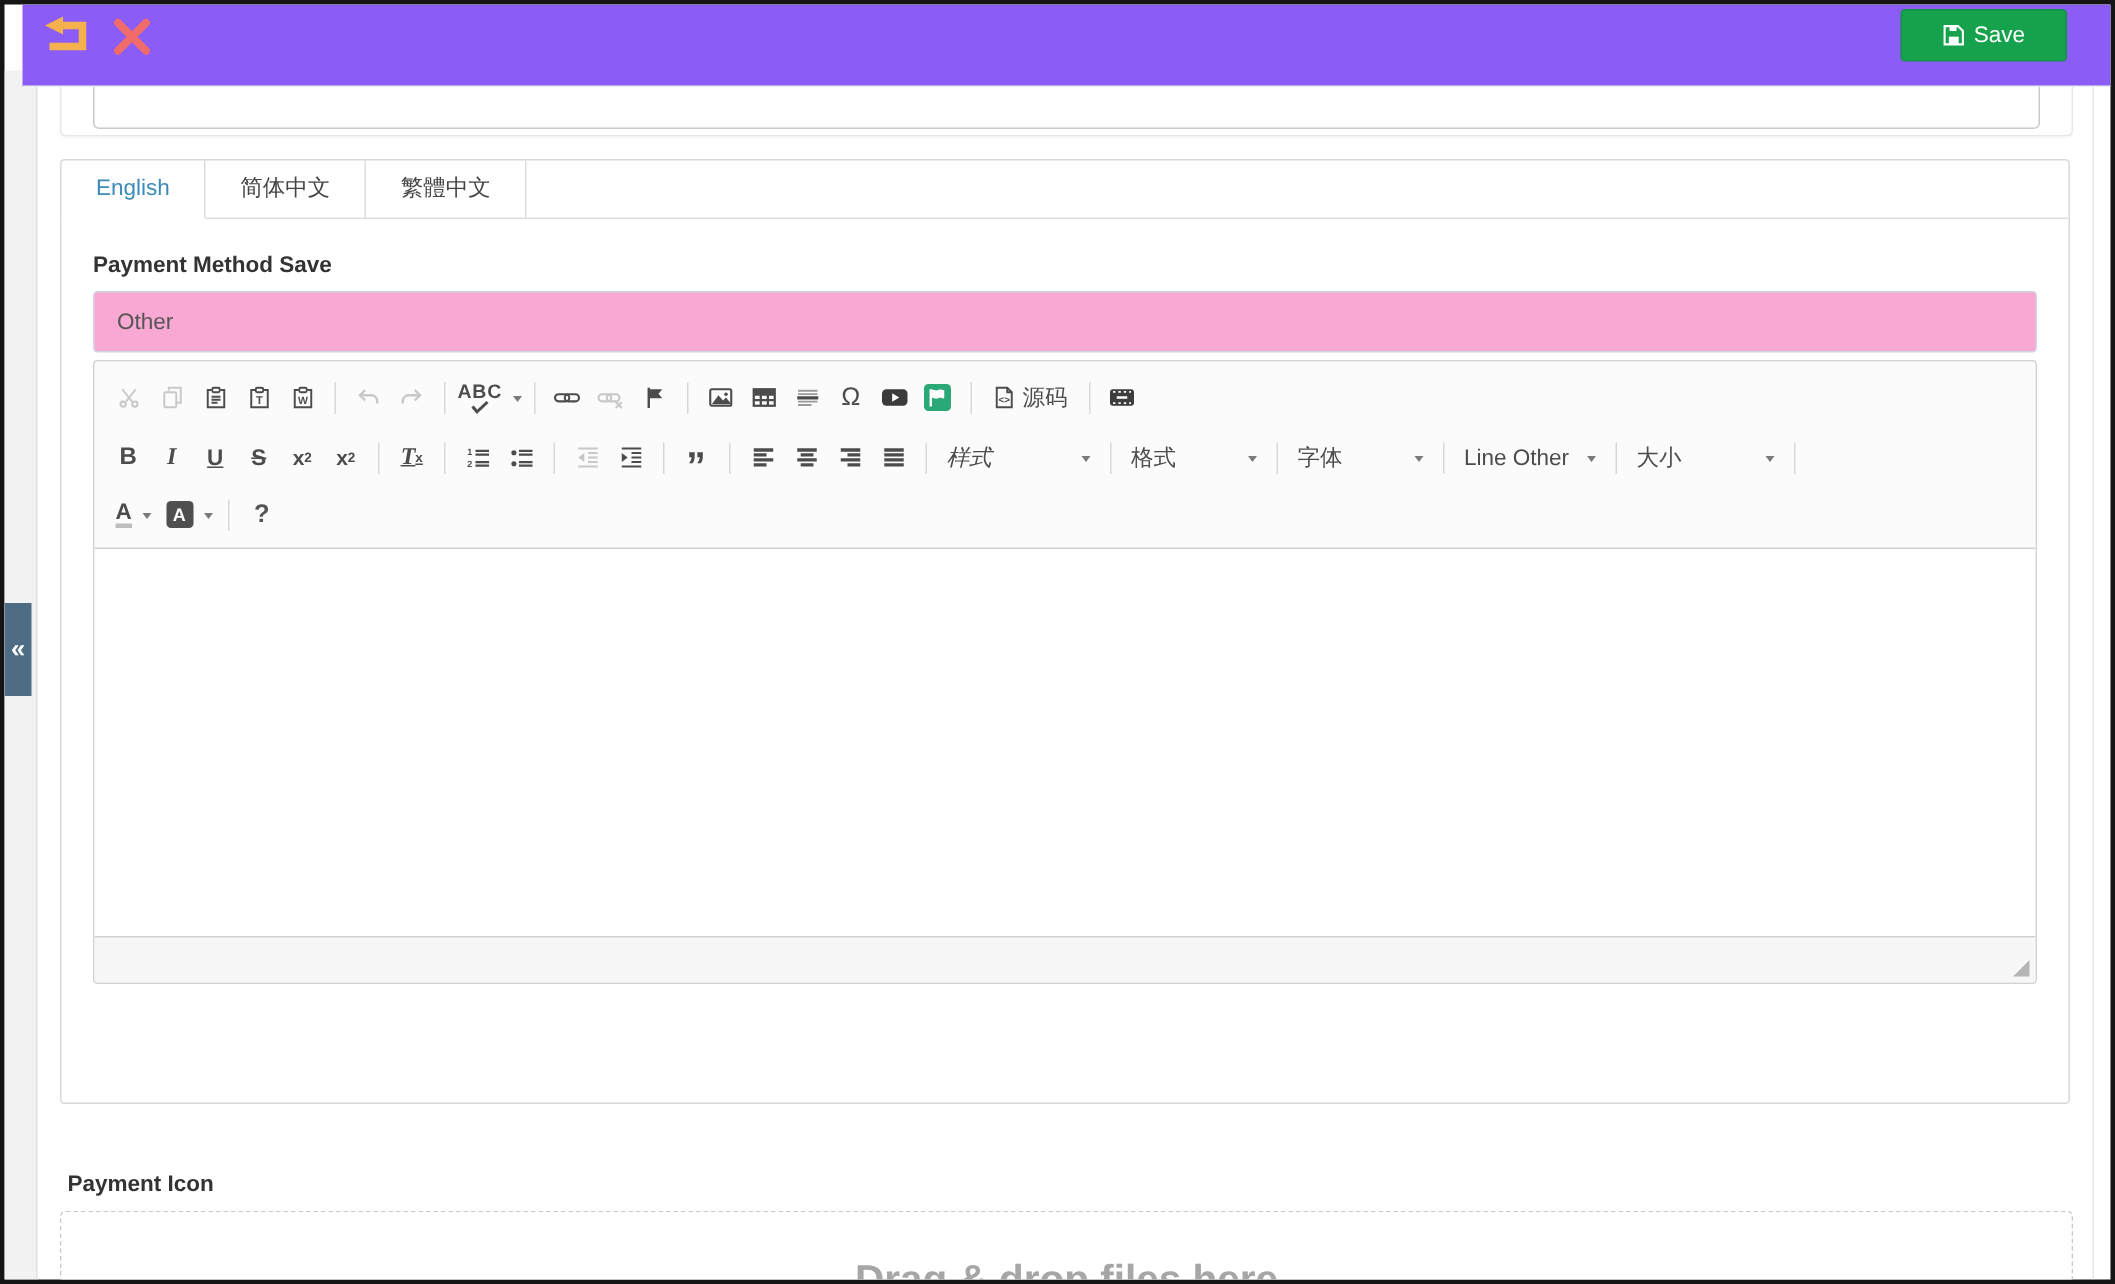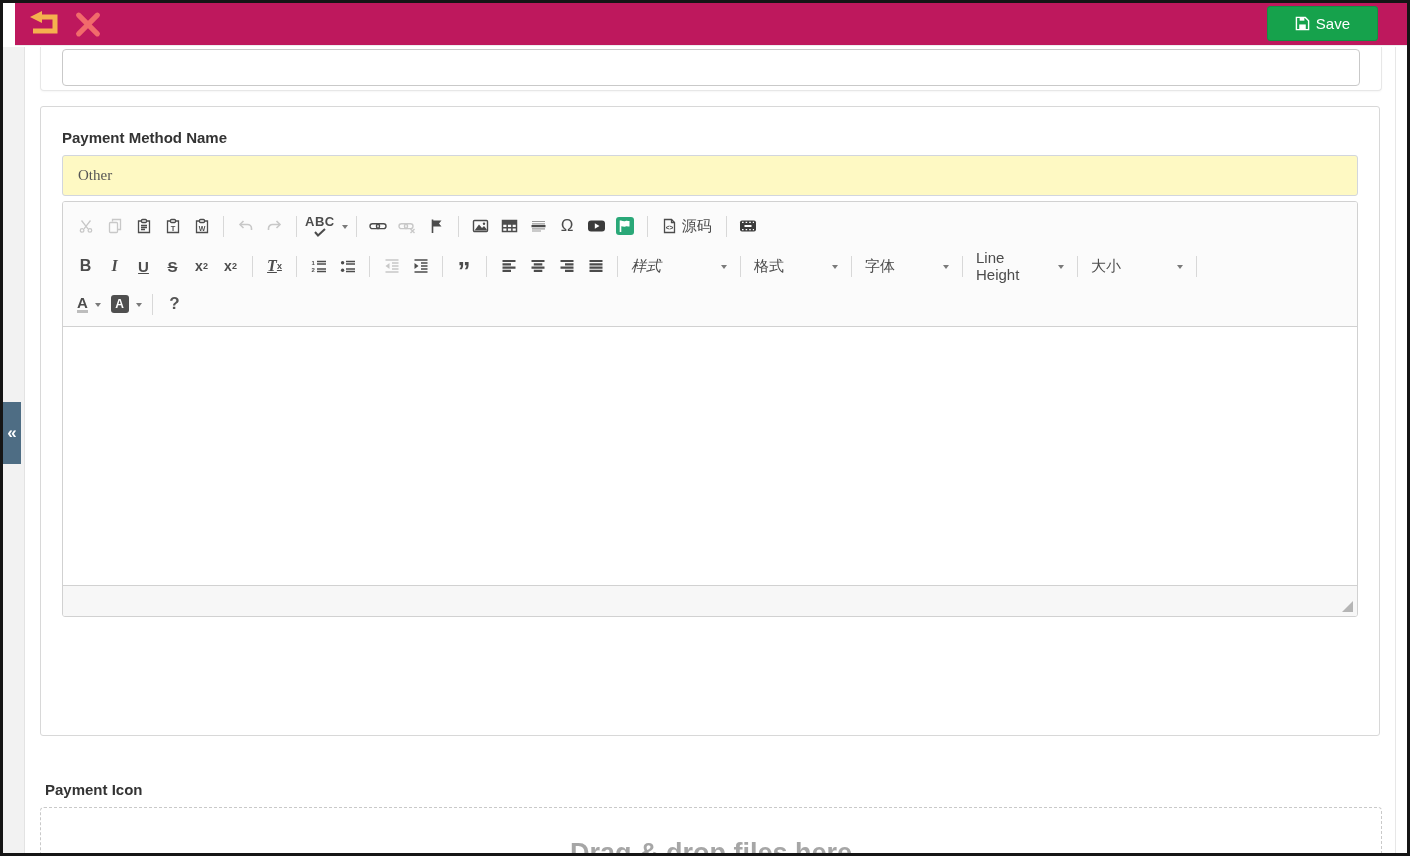--- a/index.html
+++ b/index.html
@@ -1,21 +1,21 @@
 <!DOCTYPE html>
 <html><head>
 <meta charset="utf-8">
 <style>
   * { box-sizing: border-box; margin: 0; padding: 0; }
   html,body { width:1410px; height:856px; overflow:hidden; }
   body { font-family:"Liberation Sans","DejaVu Sans",sans-serif; background:#fff; }
   .viewport { position:relative; width:1410px; height:856px; border:3px solid #151515; background:#fff; overflow:hidden; }
 
   
-  .topbar { position:absolute; top:0; left:12px; right:0; height:43px; background:#be185d; border-bottom:1px solid #ededed; z-index:6; }
+  .topbar { position:absolute; top:0; left:12px; right:0; height:55px; background:#8b5cf6; border-bottom:1px solid #ededed; z-index:6; }
   .back-btn { position:absolute; left:14px; top:7px; width:30px; height:28px; cursor:pointer; }
   .close-btn { position:absolute; left:59px; top:8px; width:28px; height:27px; cursor:pointer; }
   .save-btn { position:absolute; right:29px; top:3px; height:35px; padding:0 27px; background:#16a24c; border:1px solid #119244; border-radius:3px; color:#fff; font-size:15px; display:flex; align-items:center; gap:6px; cursor:pointer; }
 
   
   .gutter { position:absolute; left:0; top:44px; bottom:0; width:22px; background:#f2f2f2; border-right:1px solid #e3e3e3; }
   .collapse-handle { position:absolute; left:0; top:399px; width:18px; height:62px; background:#4e6d84; color:#fff; display:flex; align-items:center; justify-content:center; font-size:17px; font-weight:700; cursor:pointer; z-index:4; }
   .page-edge { position:absolute; right:11px; top:44px; bottom:0; width:1px; background:#e7e7e7; }
 
   
@@ -23,21 +23,21 @@
   .top-card input { position:absolute; left:21px; right:21px; top:2px; height:37px; border:1px solid #c9c9c9; border-radius:4px; padding:0 14px; font-size:15px; color:#555; outline:none; }
 
   
   .tab-card { position:absolute; left:37px; top:103px; width:1340px; height:630px; background:#fff; border:1px solid #d8d8d8; border-radius:3px; }
   .tab-strip { display:flex; height:39px; }
   .tab { padding:0 23px; line-height:38px; font-size:15px; color:#444; border-right:1px solid #ddd; border-bottom:1px solid #ddd; cursor:pointer; white-space:nowrap; }
   .tab.active { color:#3b8ab9; border-bottom:1px solid #fff; }
   .tab-strip .strip-fill { flex:1; border-bottom:1px solid #ddd; }
   .card-body { padding:12px 21px 0; }
   .form-label { display:block; font-size:15px; font-weight:700; color:#333; margin:10px 0 9px; }
-  .text-input { width:100%; height:41px; border:1px solid #d2d6de; border-radius:3px; padding:0 15px; font-size:15px; color:#555; background:#fef9c3; outline:none;font-family:Liberation Serif, serif; }
+  .text-input { width:100%; height:41px; border:1px solid #d2d6de; border-radius:3px; padding:0 15px; font-size:15px; color:#555; background:#f9a8d4; outline:none; }
   .lbl-remarks { margin-top:23px; }
 
   
   .editor { margin-top:5px; border:1px solid #d1d1d1; border-radius:3px; overflow:hidden; }
   .ed-toolbar { background:#fbfbfb; padding:4px 8px; border-bottom:1px solid #d1d1d1; }
   .ed-row { display:flex; align-items:center; min-height:40px; flex-wrap:nowrap; }
   .tbtn { min-width:27px; height:27px; display:inline-flex; align-items:center; justify-content:center; margin:0 1px; border-radius:2px; color:#4c4c4c; font-size:15px; cursor:pointer; background:transparent; border:none; position:relative; }
   .tbtn svg { display:block; }
   .tbtn.disabled { color:#c8c8c8; cursor:default; }
   .tsep { width:1px; height:21px; background:#d8d8d8; margin:0 7px; flex:none; }
@@ -101,23 +101,29 @@
   <div class="collapse-handle">
     <span>«</span>
   </div>
   <div class="page-edge"></div>
 
   <div class="top-card">
     <input type="text" value="" style="">
   </div>
 
   <div class="tab-card">
+    <div class="tab-strip">
+      <div class="tab active">English</div>
+      <div class="tab">简体中文</div>
+      <div class="tab">繁體中文</div>
+      <div class="strip-fill"></div>
+    </div>
 
     <div class="card-body">
-      <label class="form-label">Payment Method Name</label>
+      <label class="form-label">Payment Method Save</label>
       <input class="text-input" type="text" value="Other" style="">
 
 
       
       <div class="editor">
         <div class="ed-toolbar">
 
           <div class="ed-row">
             <button class="tbtn disabled">
               <svg width="16" height="16" viewBox="0 0 16 16">
@@ -371,21 +377,21 @@
                 <span>格式</span>
                 <i class="caret"></i>
               </span>
             <span class="tsep"></span>
             <span class="tdrop w96">
                 <span>字体</span>
                 <i class="caret"></i>
               </span>
             <span class="tsep"></span>
             <span class="tdrop w100">
-                <span>Line Height</span>
+                <span>Line Other</span>
                 <i class="caret"></i>
               </span>
             <span class="tsep"></span>
             <span class="tdrop w104">
                 <span>大小</span>
                 <i class="caret"></i>
               </span>
             <span class="tsep"></span>
           </div>
 

